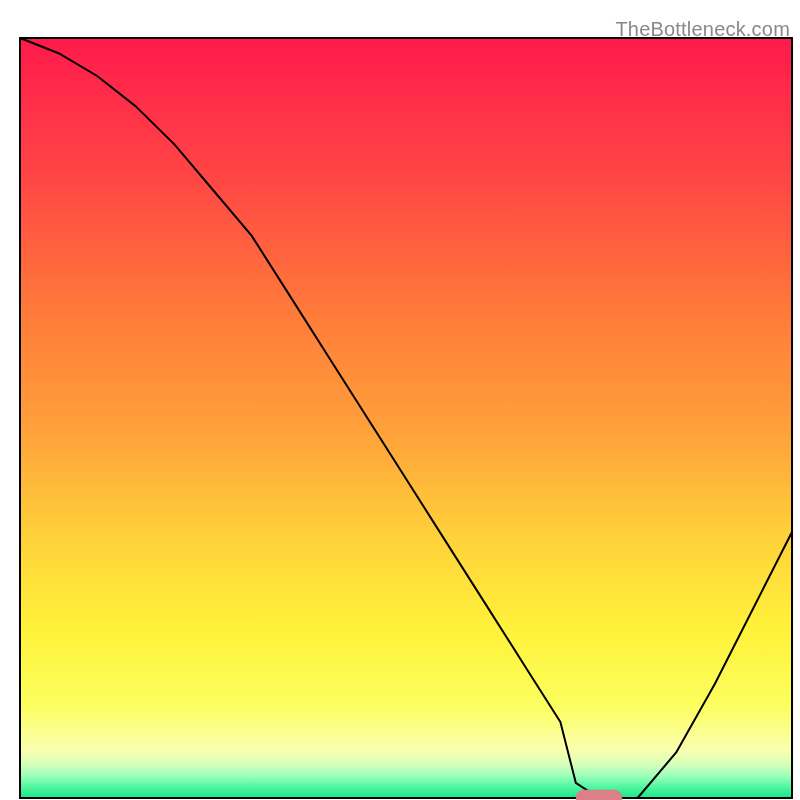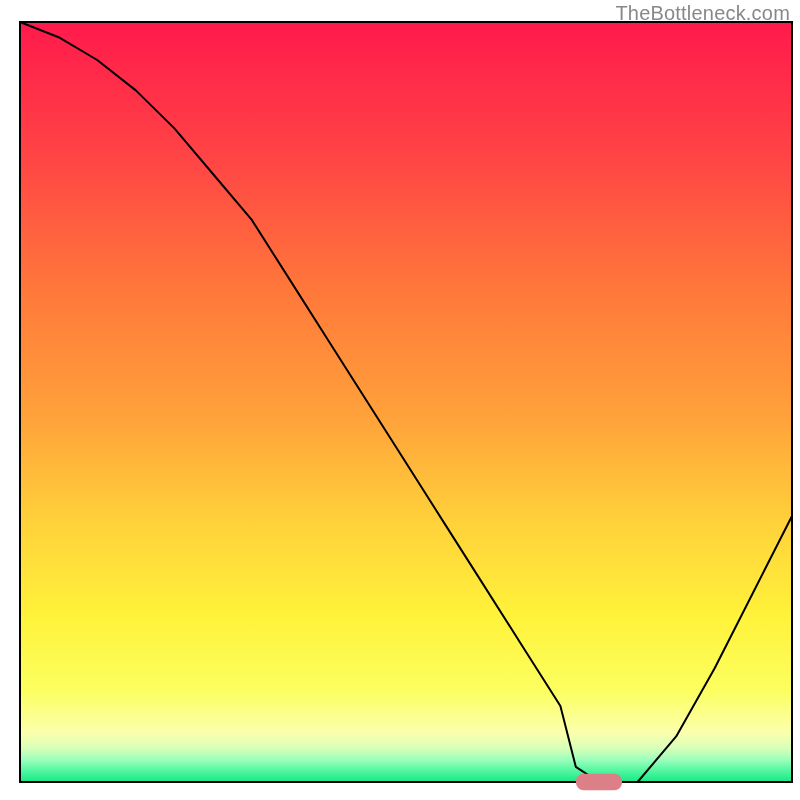--- a/index.html
+++ b/index.html
@@ -7,20 +7,21 @@
     padding: 0;
     width: 800px;
     height: 800px;
     font-family: Arial, Helvetica, sans-serif;
     background: #fff;
   }
   .container {
     position: relative;
     width: 800px;
     height: 580px;
+    margin-top: 16px;
   }
   .watermark {
     position: absolute;
     top: 2px;
     right: 10px;
     color: #888;
     font-size: 20px;
     font-weight: 500;
     letter-spacing: 0.2px;
     z-index: 10;

